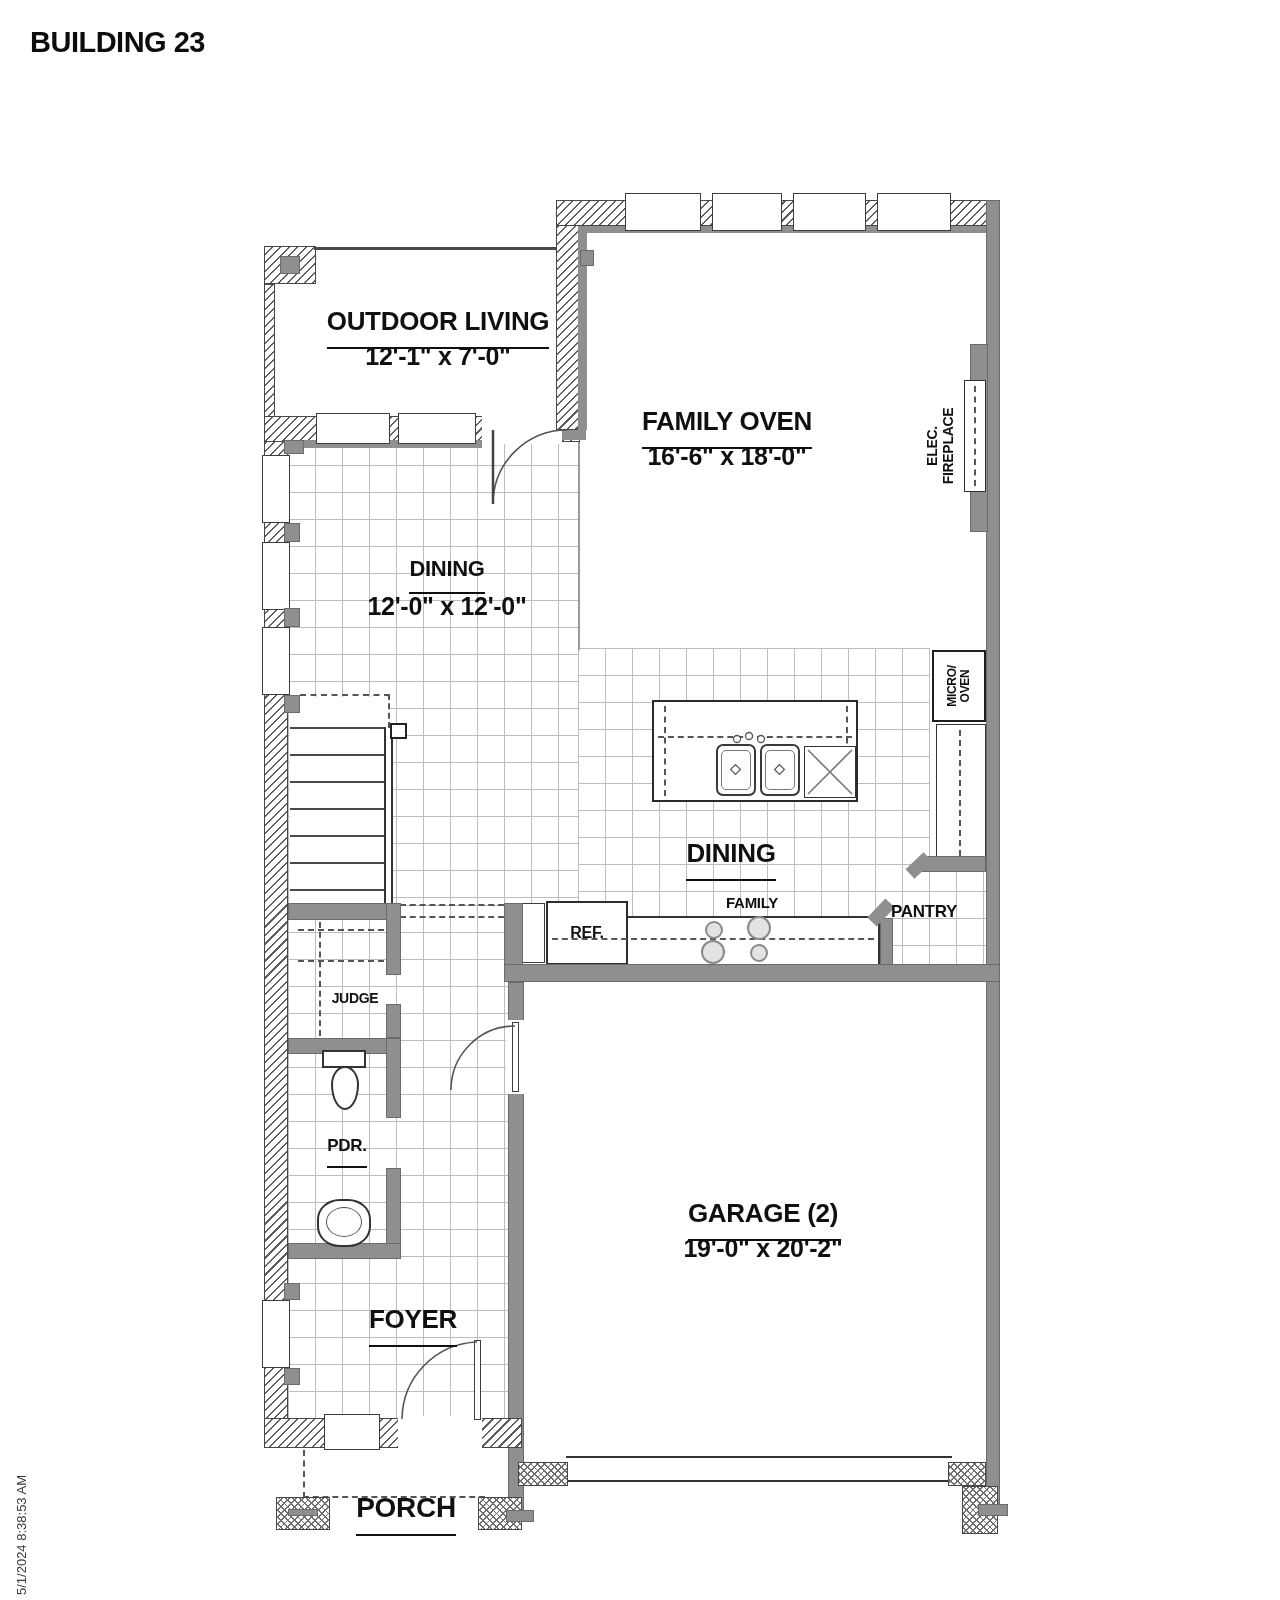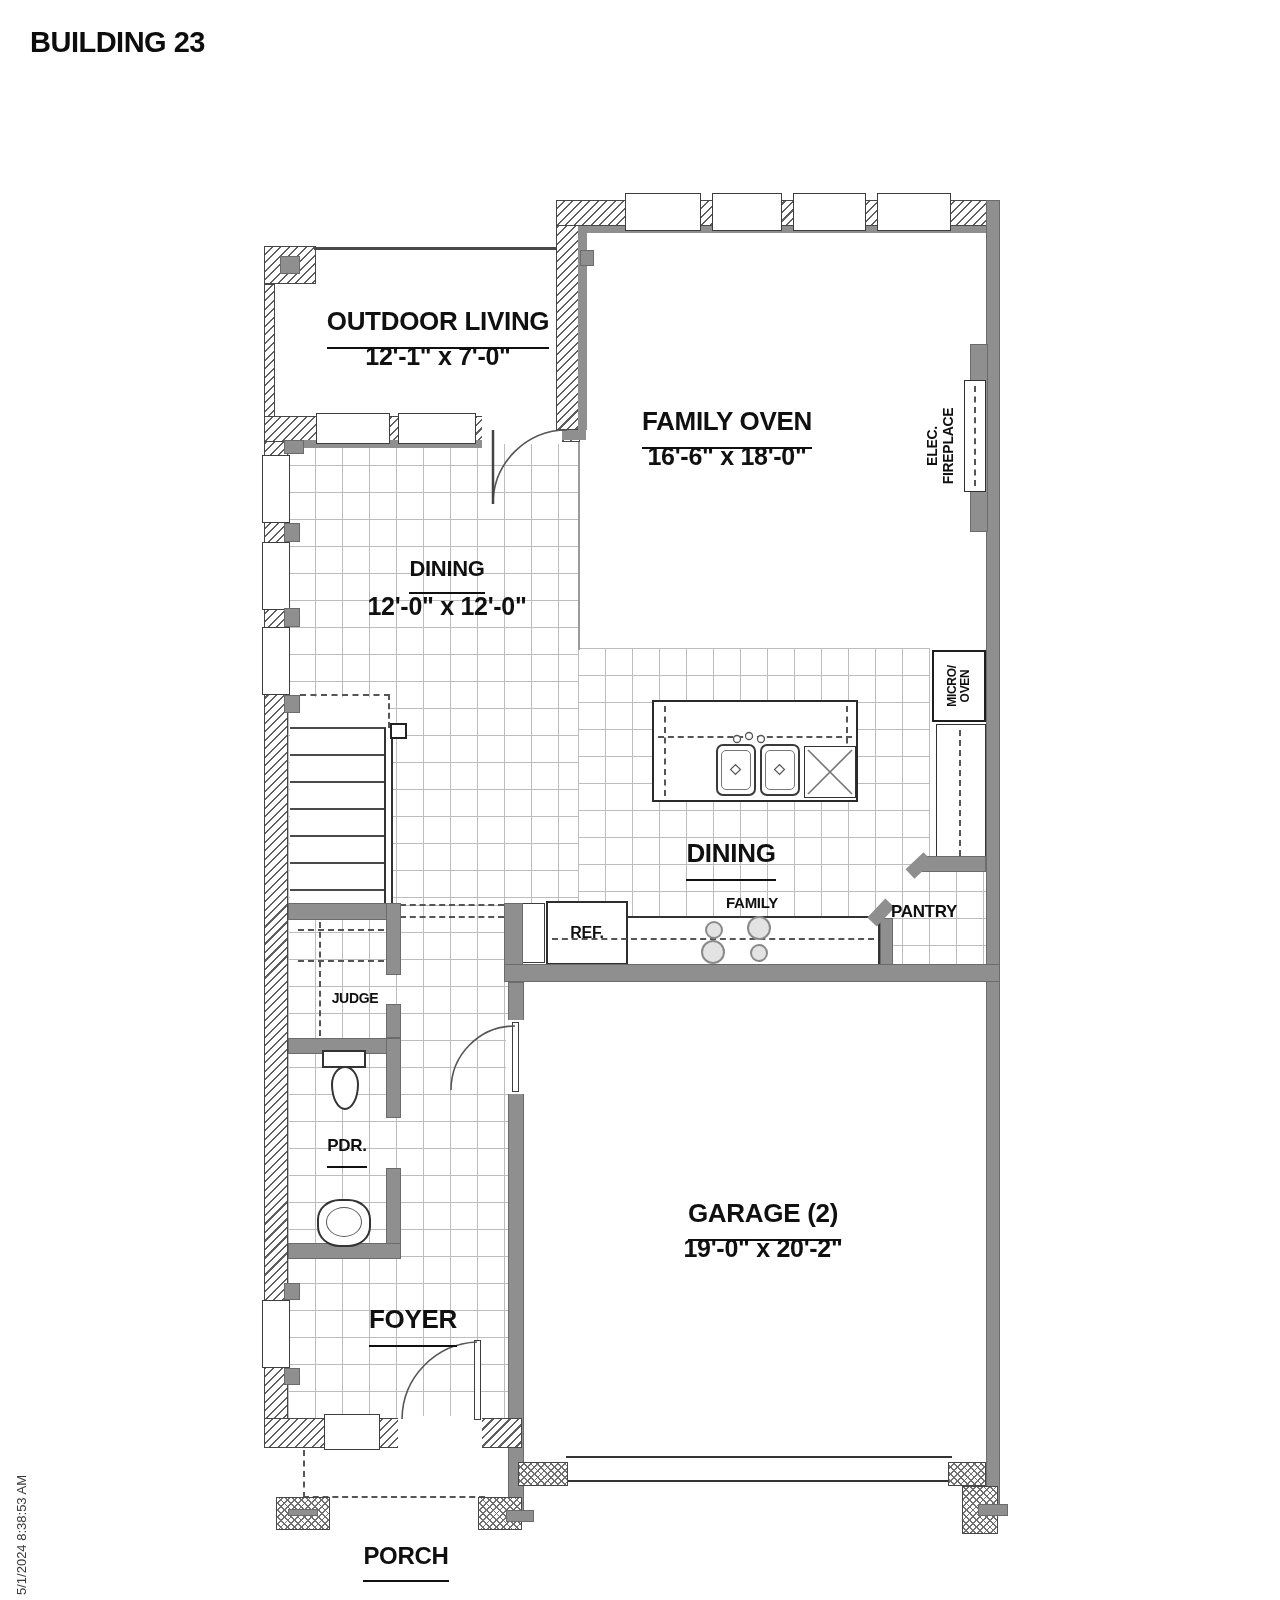--- a/index.html
+++ b/index.html
@@ -195,21 +195,21 @@
 
   <div class="abs lbl" style="left:337px;top:556px;width:220px;font-size:22px;"><span class="u">DINING</span></div>
   <div class="abs lbl" style="left:337px;top:592px;width:220px;font-size:25px;">12'-0" x 12'-0"</div>
 
   <div class="abs lbl" style="left:651px;top:838px;width:160px;font-size:26px;"><span class="u">DINING</span></div>
 
   <div class="abs lbl" style="left:663px;top:1198px;width:200px;font-size:26px;"><span class="u">GARAGE (2)</span></div>
   <div class="abs lbl" style="left:663px;top:1234px;width:200px;font-size:25px;">19'-0" x 20'-2"</div>
 
   <div class="abs lbl" style="left:353px;top:1304px;width:120px;font-size:26px;"><span class="u">FOYER</span></div>
-  <div class="abs lbl" style="left:346px;top:1542px;width:120px;font-size:24px;"><span class="u">PORCH</span></div>
+  <div class="abs lbl" style="left:346px;top:1492px;width:120px;font-size:28px;"><span class="u">PORCH</span></div>
   <div class="abs lbl" style="left:317px;top:1136px;width:60px;font-size:17px;"><span class="u">PDR.</span></div>
   <div class="abs lbl" style="left:312px;top:990px;width:86px;font-size:14px;">JUDGE</div>
   <div class="abs lbl" style="left:888px;top:902px;width:72px;font-size:17px;">PANTRY</div>
   <div class="abs lbl" style="left:706px;top:894px;width:92px;font-size:15px;">FAMILY</div>
 
   <div class="abs flexc rot90" style="left:875px;top:428px;width:130px;height:36px;">
     <div class="lbl" style="font-size:14px;line-height:16px;">
       <div>ELEC.</div>
       <div>FIREPLACE</div>
     </div>

